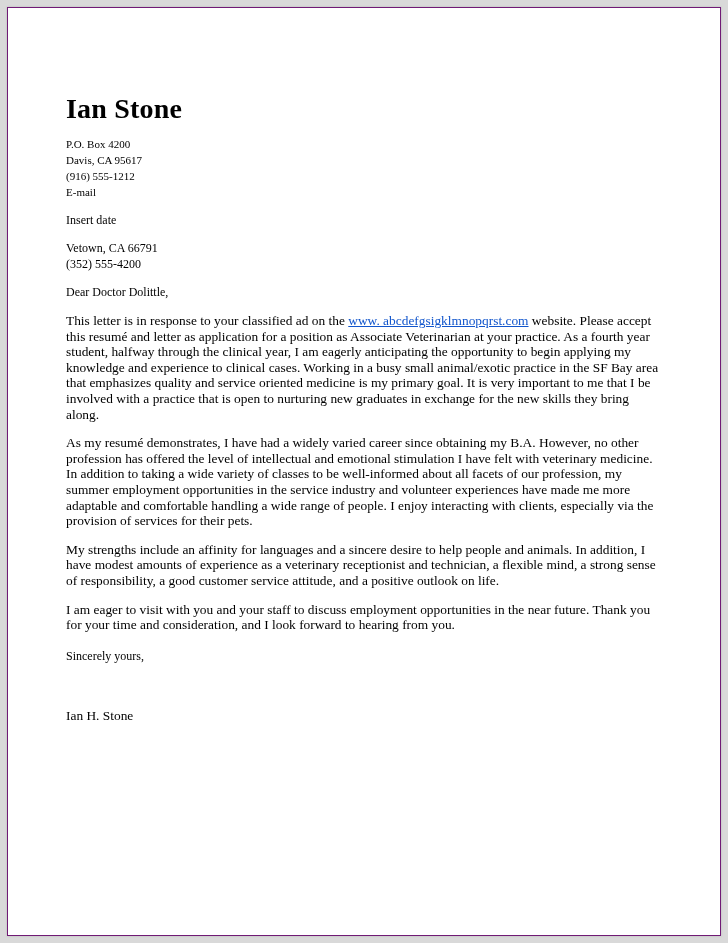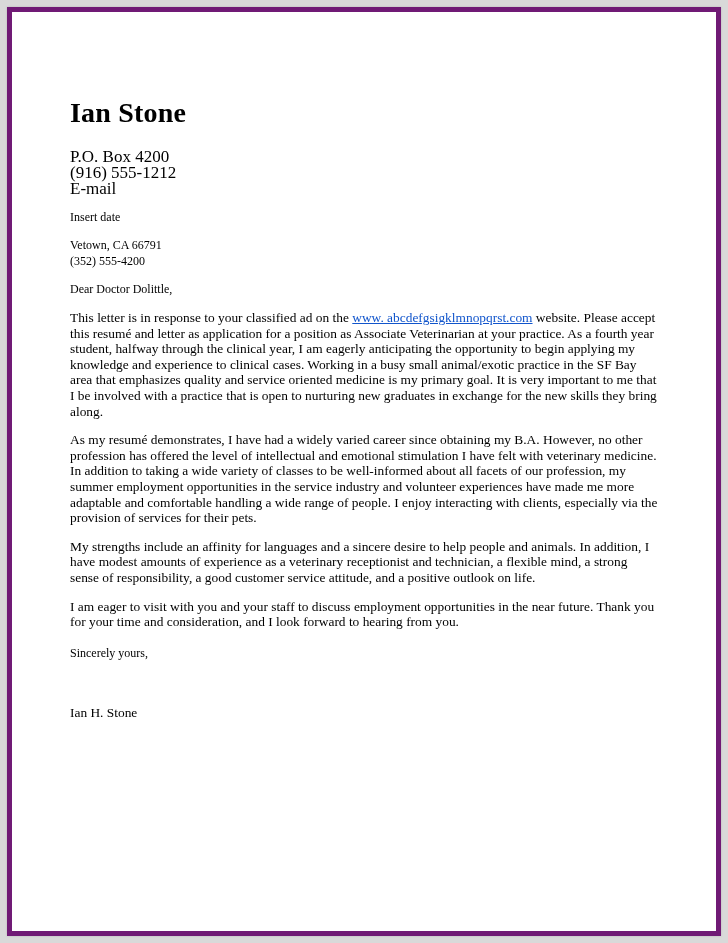--- a/index.html
+++ b/index.html
@@ -9,37 +9,37 @@
     font-family: "Liberation Serif", serif;
     position: relative;
   }
   .page {
     position: absolute;
     left: 7px;
     top: 7px;
     width: 714px;
     height: 929px;
     background: #ffffff;
-    border: 5px solid #701a75;
+    border: 1px solid #701a75;
     box-shadow: 0 0 2px rgba(0,0,0,0.15);
   }
   .content {
     padding: 84px 58px 0 58px;
     width: 100%;
     color: #000000;
   }
   h1.sender-name {
     font-size: 28px;
     font-weight: bold;
     line-height: 34px;
     letter-spacing: 0.2px;
   }
   .addr-block {
-    margin-top: 19px;
-    font-size: 17px;
+    margin-top: 10px;
+    font-size: 11px;
     line-height: 16px;
   }
   .block {
     margin-top: 12px;
     font-size: 12px;
     line-height: 16px;
   }
   .para {
     margin-top: 13px;
     font-size: 13.4px;
@@ -60,20 +60,21 @@
 </head>
 <body>
 
 <div class="page">
   <div class="content">
 
     <h1 class="sender-name">Ian Stone</h1>
 
     <div class="addr-block">
       <div>P.O. Box 4200</div>
+      <div>Davis, CA 95617</div>
       <div>(916) 555-1212</div>
       <div>E-mail</div>
     </div>
 
     <div class="block">Insert date</div>
 
     <div class="block">
       <div>Vetown, CA 66791</div>
       <div>(352) 555-4200</div>
     </div>

